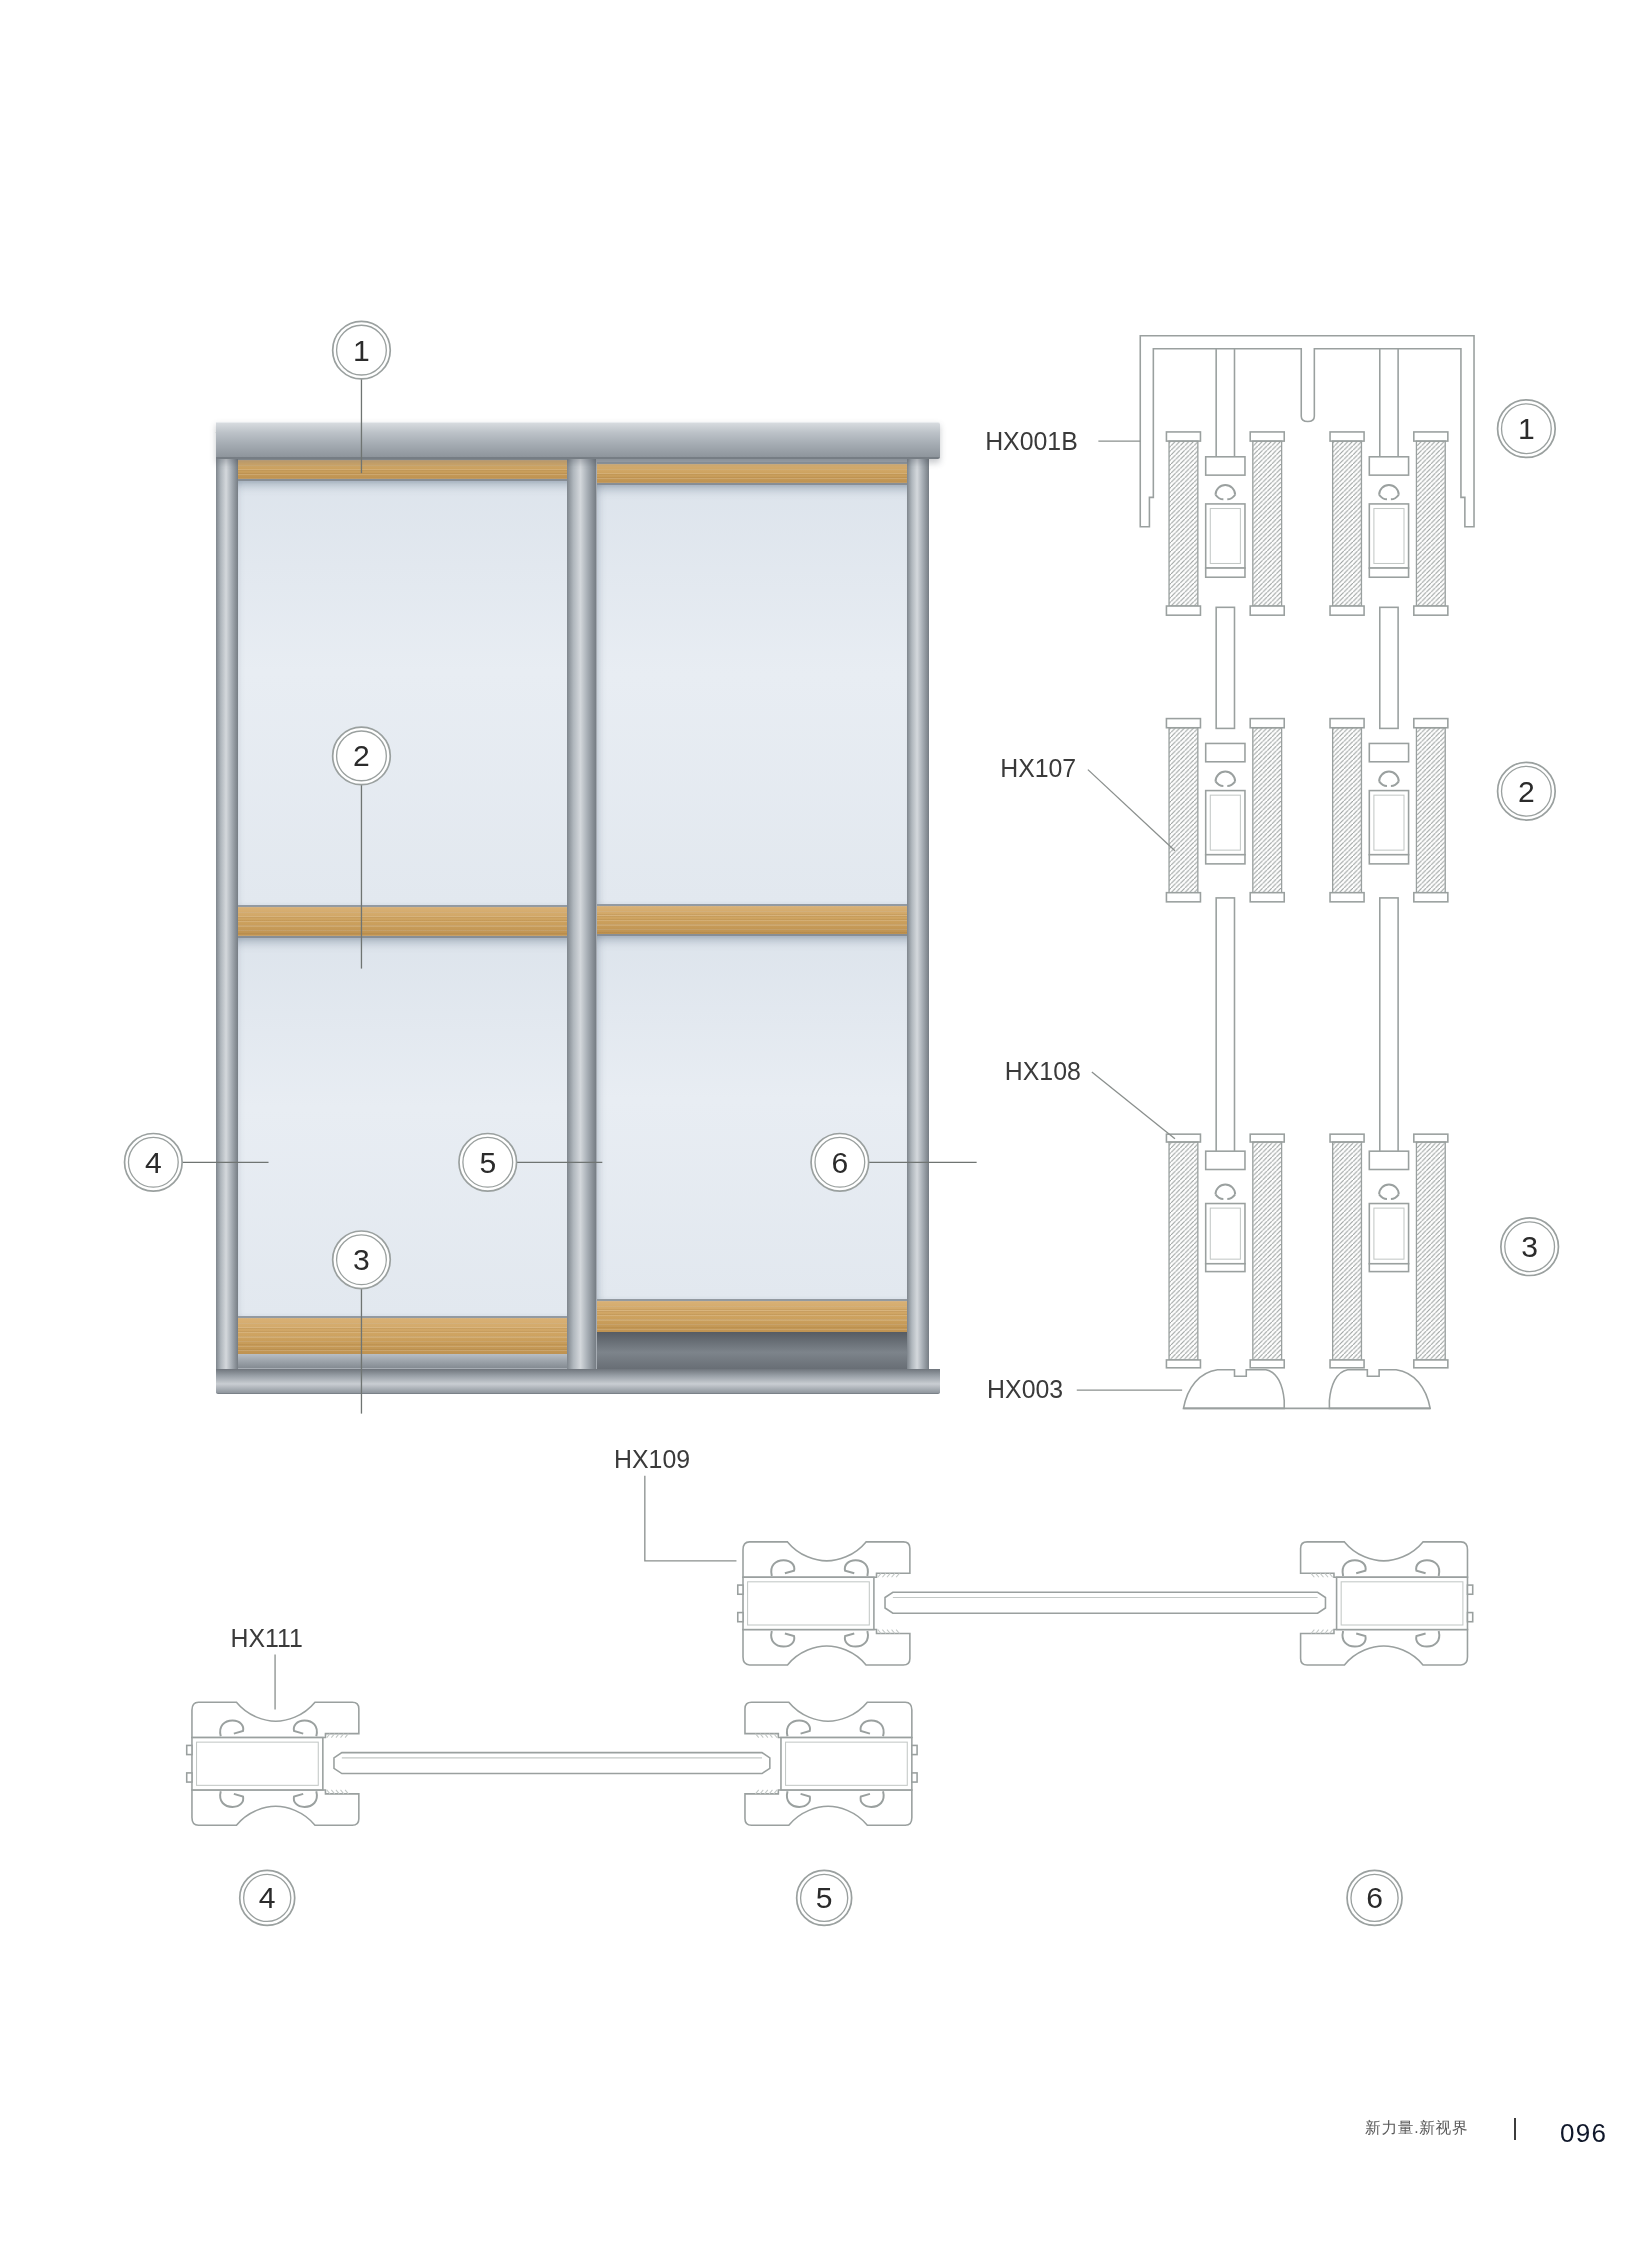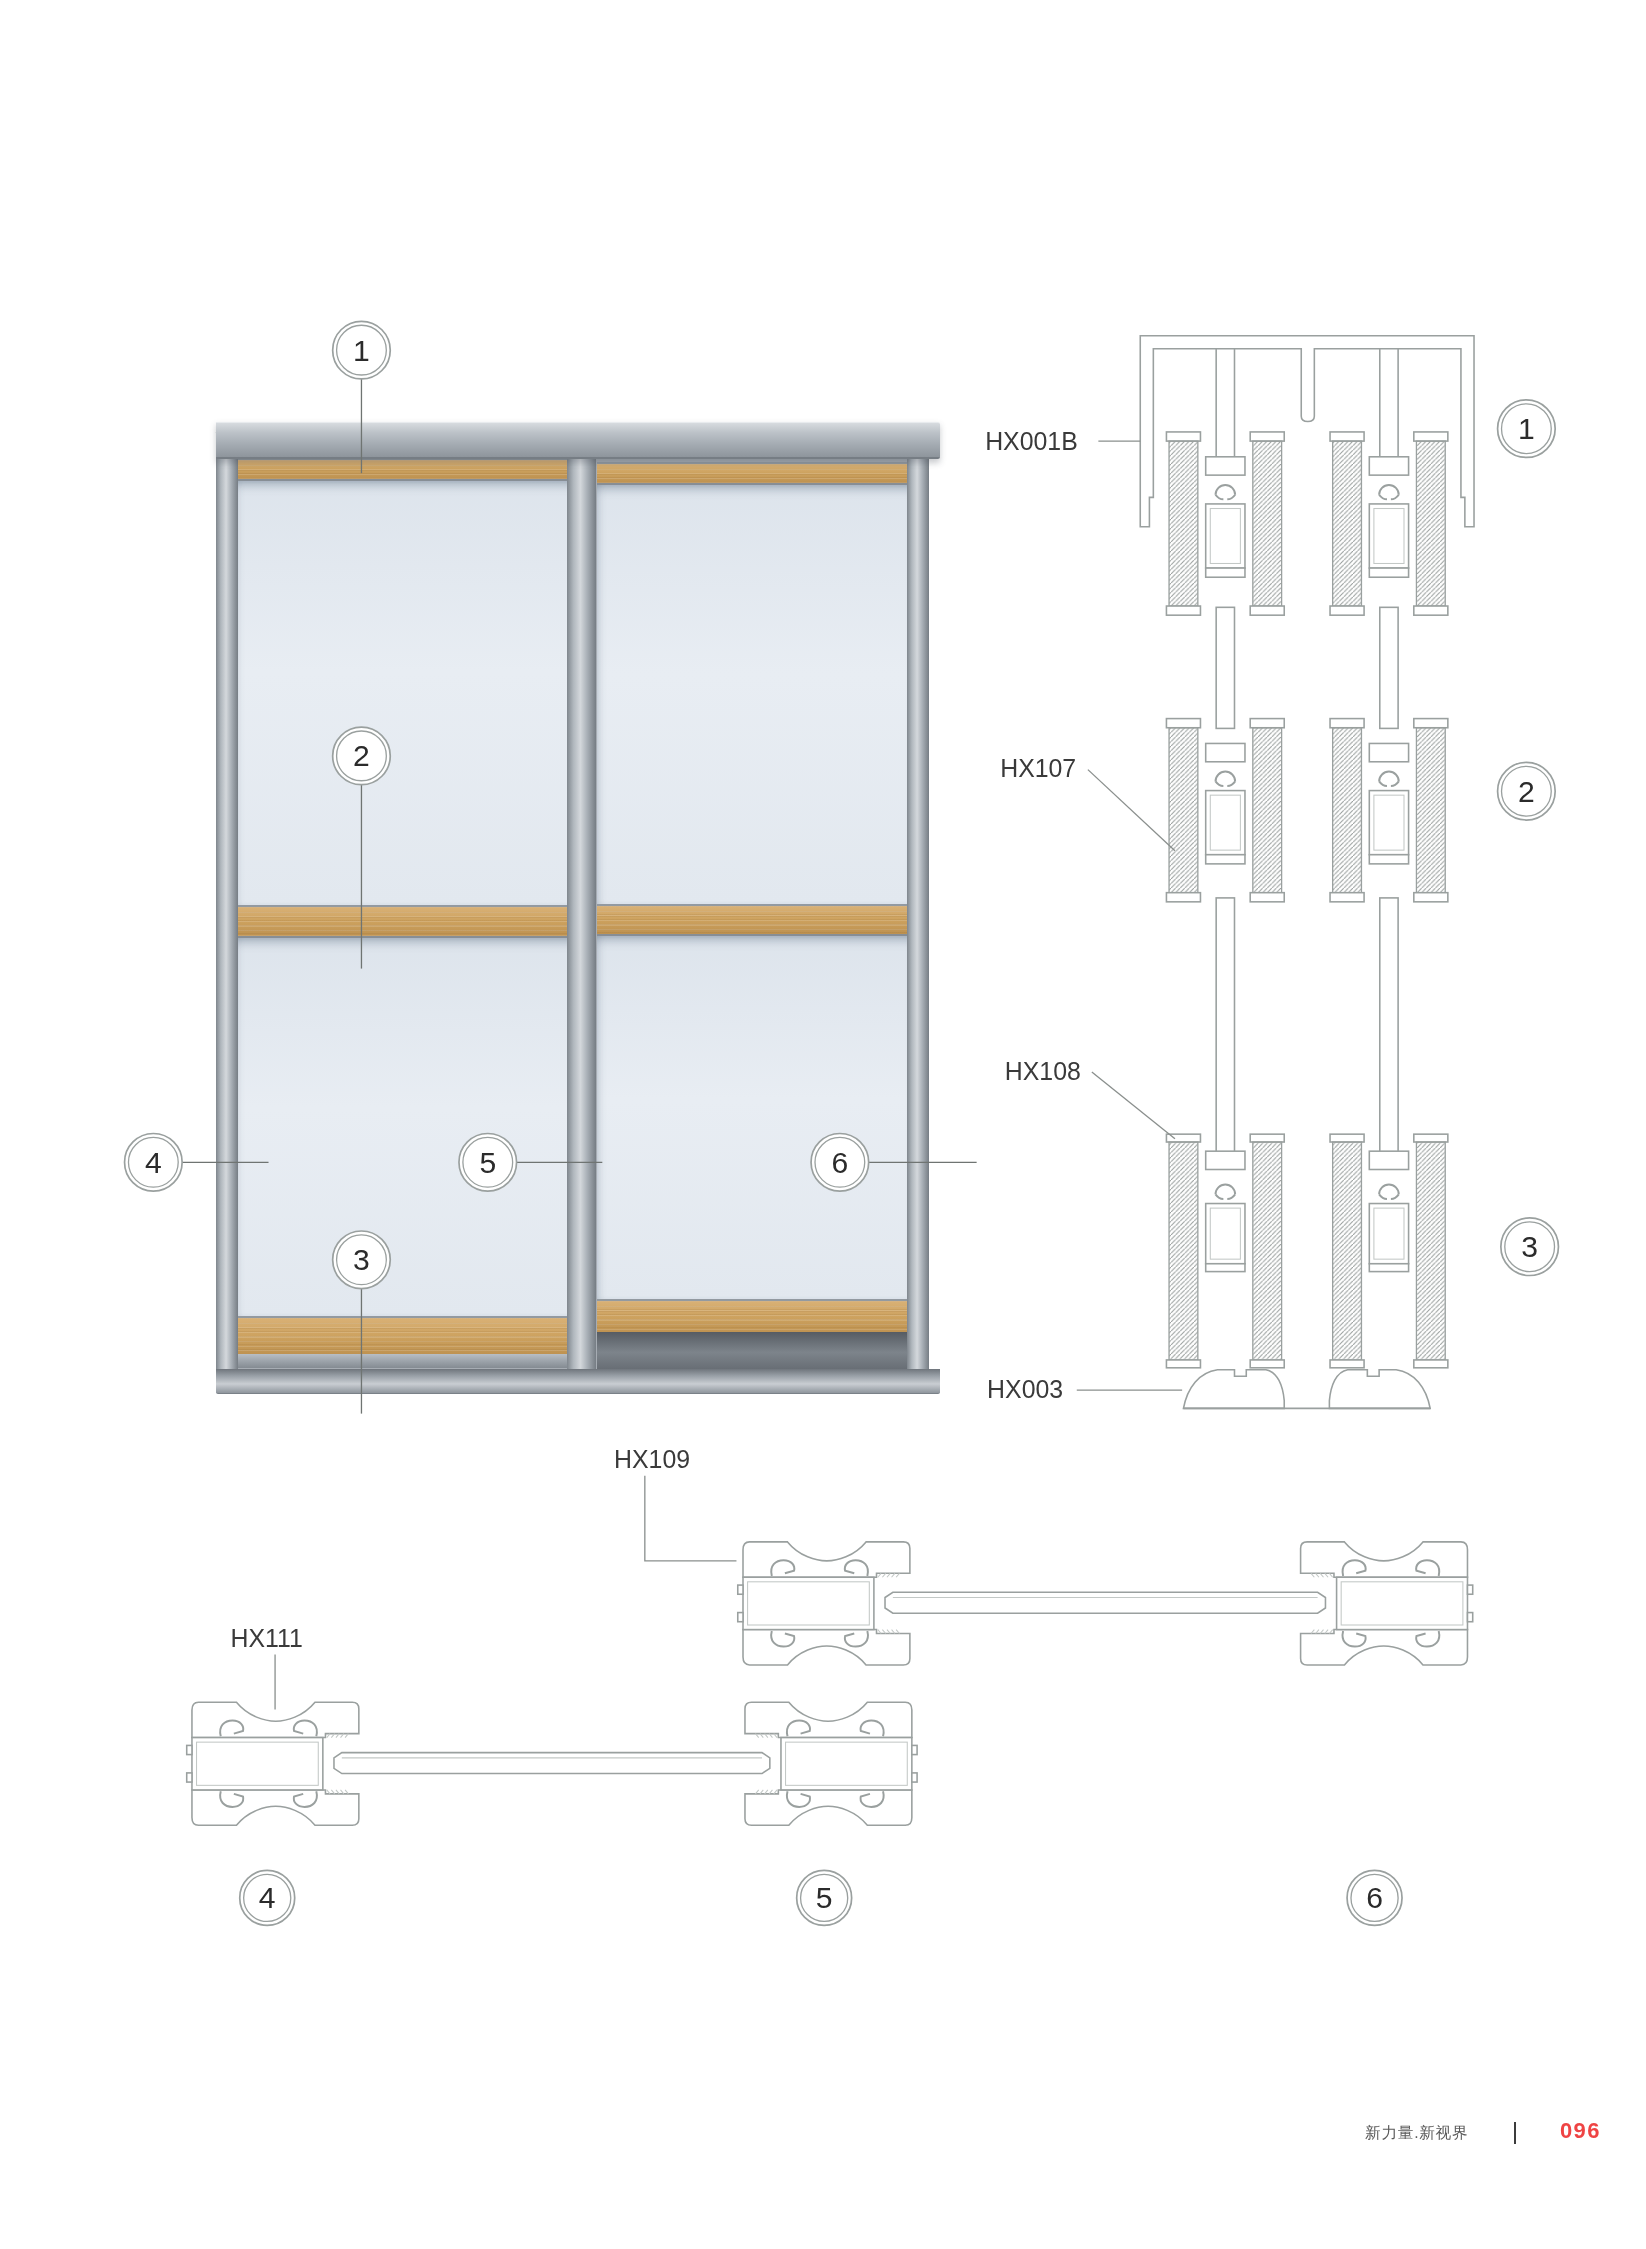--- a/index.html
+++ b/index.html
@@ -60,25 +60,25 @@
   .lncl{fill:none;stroke:#9aa09f;stroke-width:3;}
   .leader{stroke:#8a8f8d;stroke-width:2;fill:none;}
   .leader-dark{stroke:#6f7472;stroke-width:2;fill:none;}
   .callout-ring{fill:#ffffff;stroke:#9aa09f;stroke-width:2.6;}
   .callout-ring2{fill:none;stroke:#9aa09f;stroke-width:2;}
   .callout-num{font:400 46px "Liberation Sans",sans-serif;fill:#2b2b2b;text-anchor:middle;}
   .lbl{font:400 38px "Liberation Sans",sans-serif;fill:#3a3a3a;}
 
   
   .footer{
-    position:absolute;top:2118px;left:1365px;display:flex;align-items:flex-end;z-index:6;gap:39px;
+    position:absolute;top:2118px;left:1365px;display:flex;align-items:flex-start;z-index:6;gap:39px;
   }
   .footer .brand{font-size:15.7px;color:#5a5a5a;letter-spacing:0.7px;}
   .footer .sep{width:2px;height:22px;background:#3c3c3c;margin:0 5.2px 0 6.5px;}
-  .footer .pagenum{font-size:22px;font-weight:bold;color:#ef4444;letter-spacing:1.3px;}
+  .footer .pagenum{font-size:26px;font-weight:normal;color:#0f172a;letter-spacing:1.3px;}
 </style>
 </head>
 <body>
 
 <div class="page">
 
   <div class="abs door door-right">
     <div class="wood" style="top:11.8px;height:19.6px;"></div>
     <div class="glass" style="top:35px;height:419px;"></div>
     <div class="wood" style="top:454px;height:27.5px;"></div>

